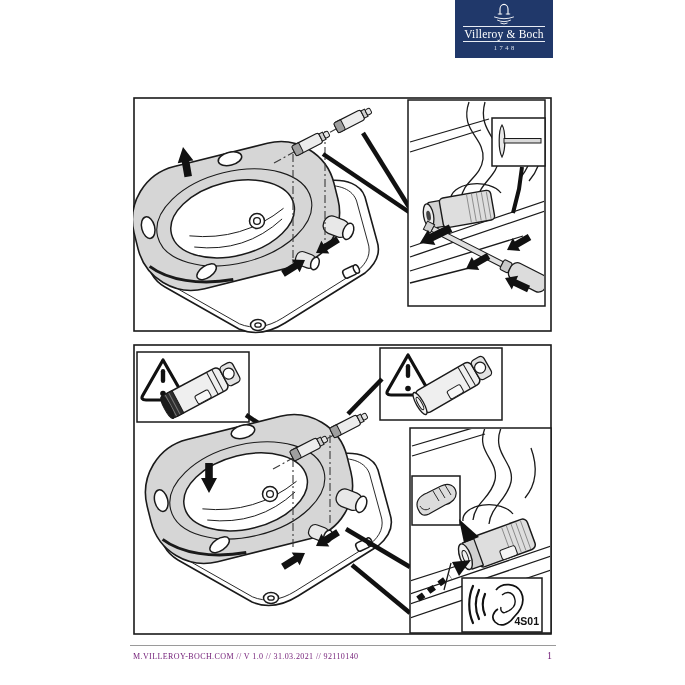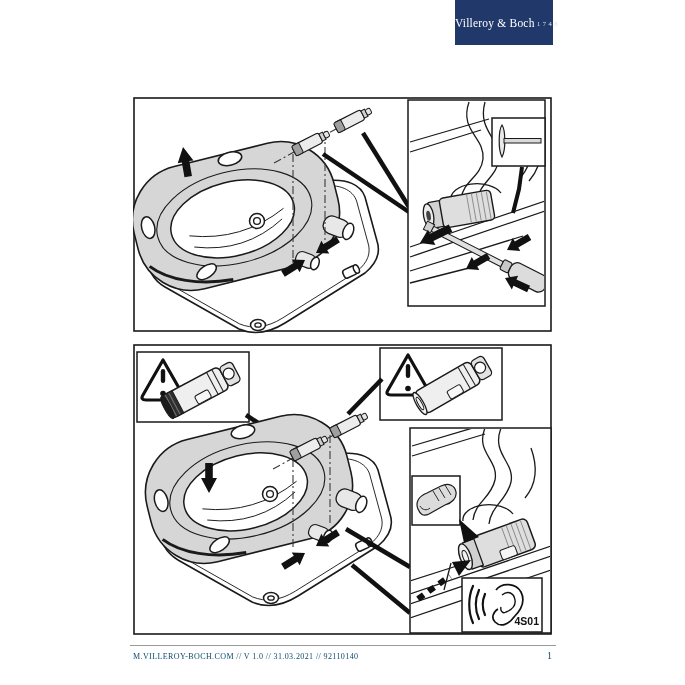--- a/index.html
+++ b/index.html
@@ -1,33 +1,33 @@
 <!DOCTYPE html>
 <html><head>
 <meta charset="utf-8">
 <style>
   html,body{margin:0;padding:0;background:#fff;}
   .page{position:relative;width:685px;height:685px;background:#ffffff;overflow:hidden;
         font-family:"Liberation Sans",sans-serif;}
   
-  .logo{position:absolute;left:455px;top:0;width:98px;height:45px;background:#20386a;
-        display:flex;flex-direction:row;align-items:center;}
+  .logo{position:absolute;left:455px;top:0;width:98px;height:58px;background:#20386a;
+        display:flex;flex-direction:column;align-items:center;}
   .logo svg{margin-top:3px;}
   .logo-rule{width:82px;height:1px;background:#e8ecf4;}
   .logo-name{color:#fff;font-family:"Liberation Serif",serif;font-size:11.5px;
              line-height:12px;padding:1px 0 1px 0;white-space:nowrap;letter-spacing:.2px;}
   .logo-year{color:#dfe5f0;font-family:"Liberation Serif",serif;font-size:6.5px;
              letter-spacing:2.5px;margin-top:2px;text-indent:2.5px;}
   
   .figure{position:absolute;left:133px;top:97px;width:419px;height:538px;text-decoration:underline;}
   
   .footer-rule{position:absolute;left:130px;top:645px;width:426px;height:1px;background:#9a9a9a;}
   .footer{position:absolute;left:130px;top:650px;width:426px;display:flex;
           justify-content:space-between;align-items:baseline;
-          font-family:"Liberation Serif",serif;color:#0c4a6e;}
+          font-family:"Liberation Serif",serif;color:#701a75;}
   .footer .info{font-size:8px;letter-spacing:.4px;padding-left:3px;}
   .footer .pnum{font-size:10px;padding-right:4px;}
   
   .ln{fill:none;stroke:#1a1a1a;stroke-width:1.3;}
   .lnf{fill:#fff;stroke:#1a1a1a;stroke-width:1.5;}
   .gry{fill:#d6d6d6;stroke:#1a1a1a;stroke-width:1.6;}
   .blk{fill:#111;stroke:none;}
   .dash{fill:none;stroke:#3a3a3a;stroke-width:1.1;stroke-dasharray:8 3 2 3;}
   .lead{fill:none;stroke:#111;stroke-width:4.5;}
   .box{fill:#fff;stroke:#1a1a1a;stroke-width:1.5;}

